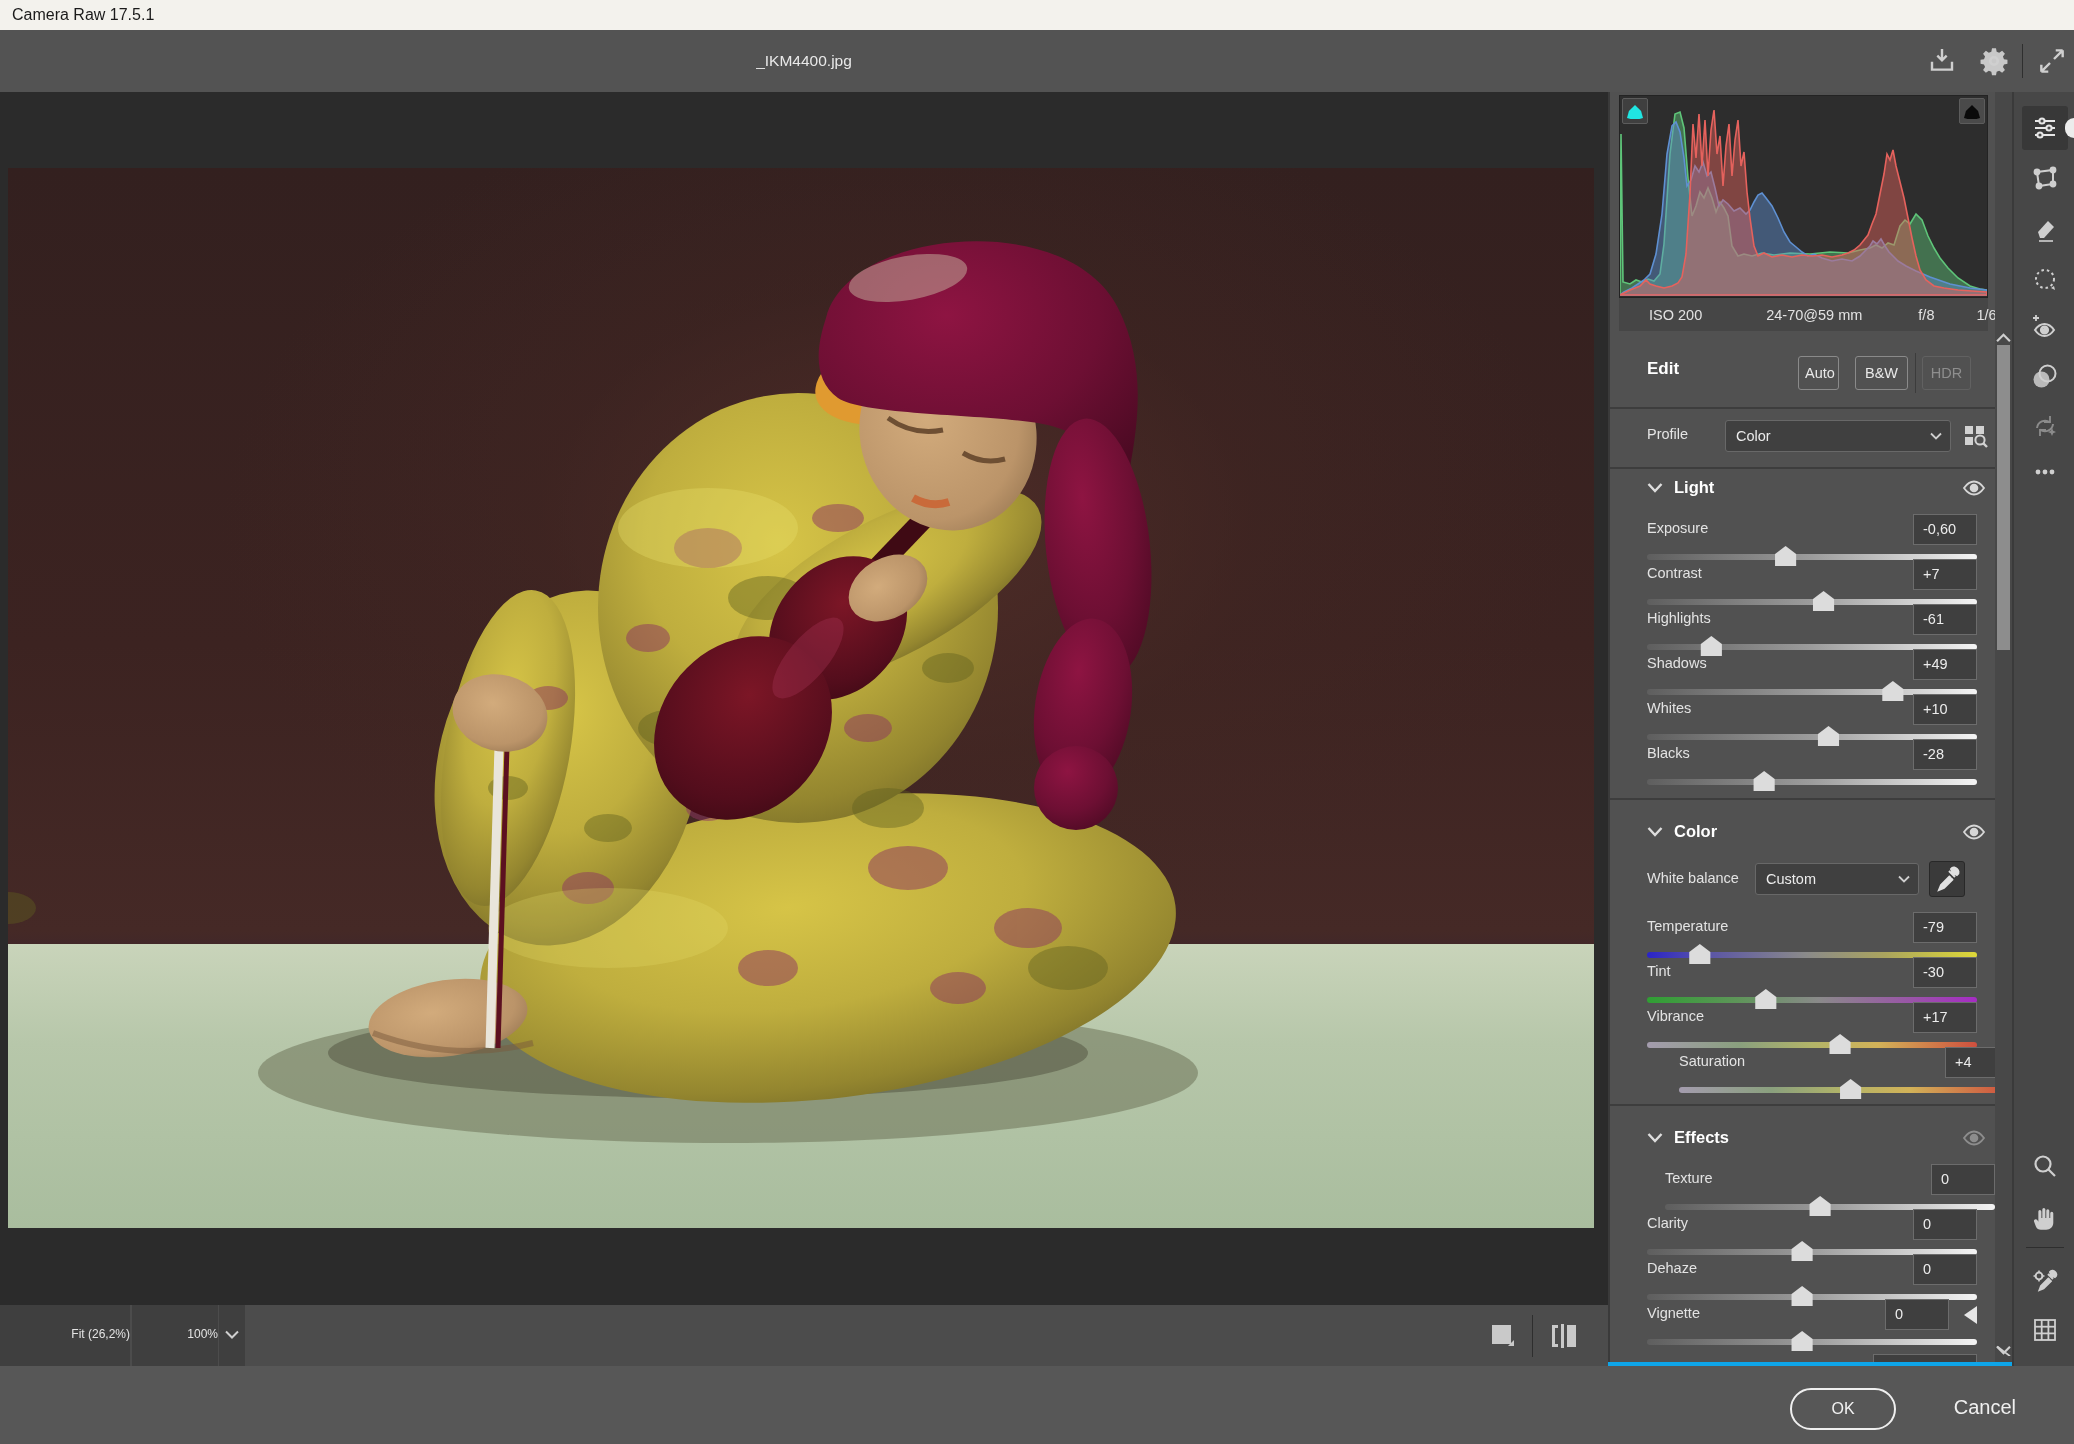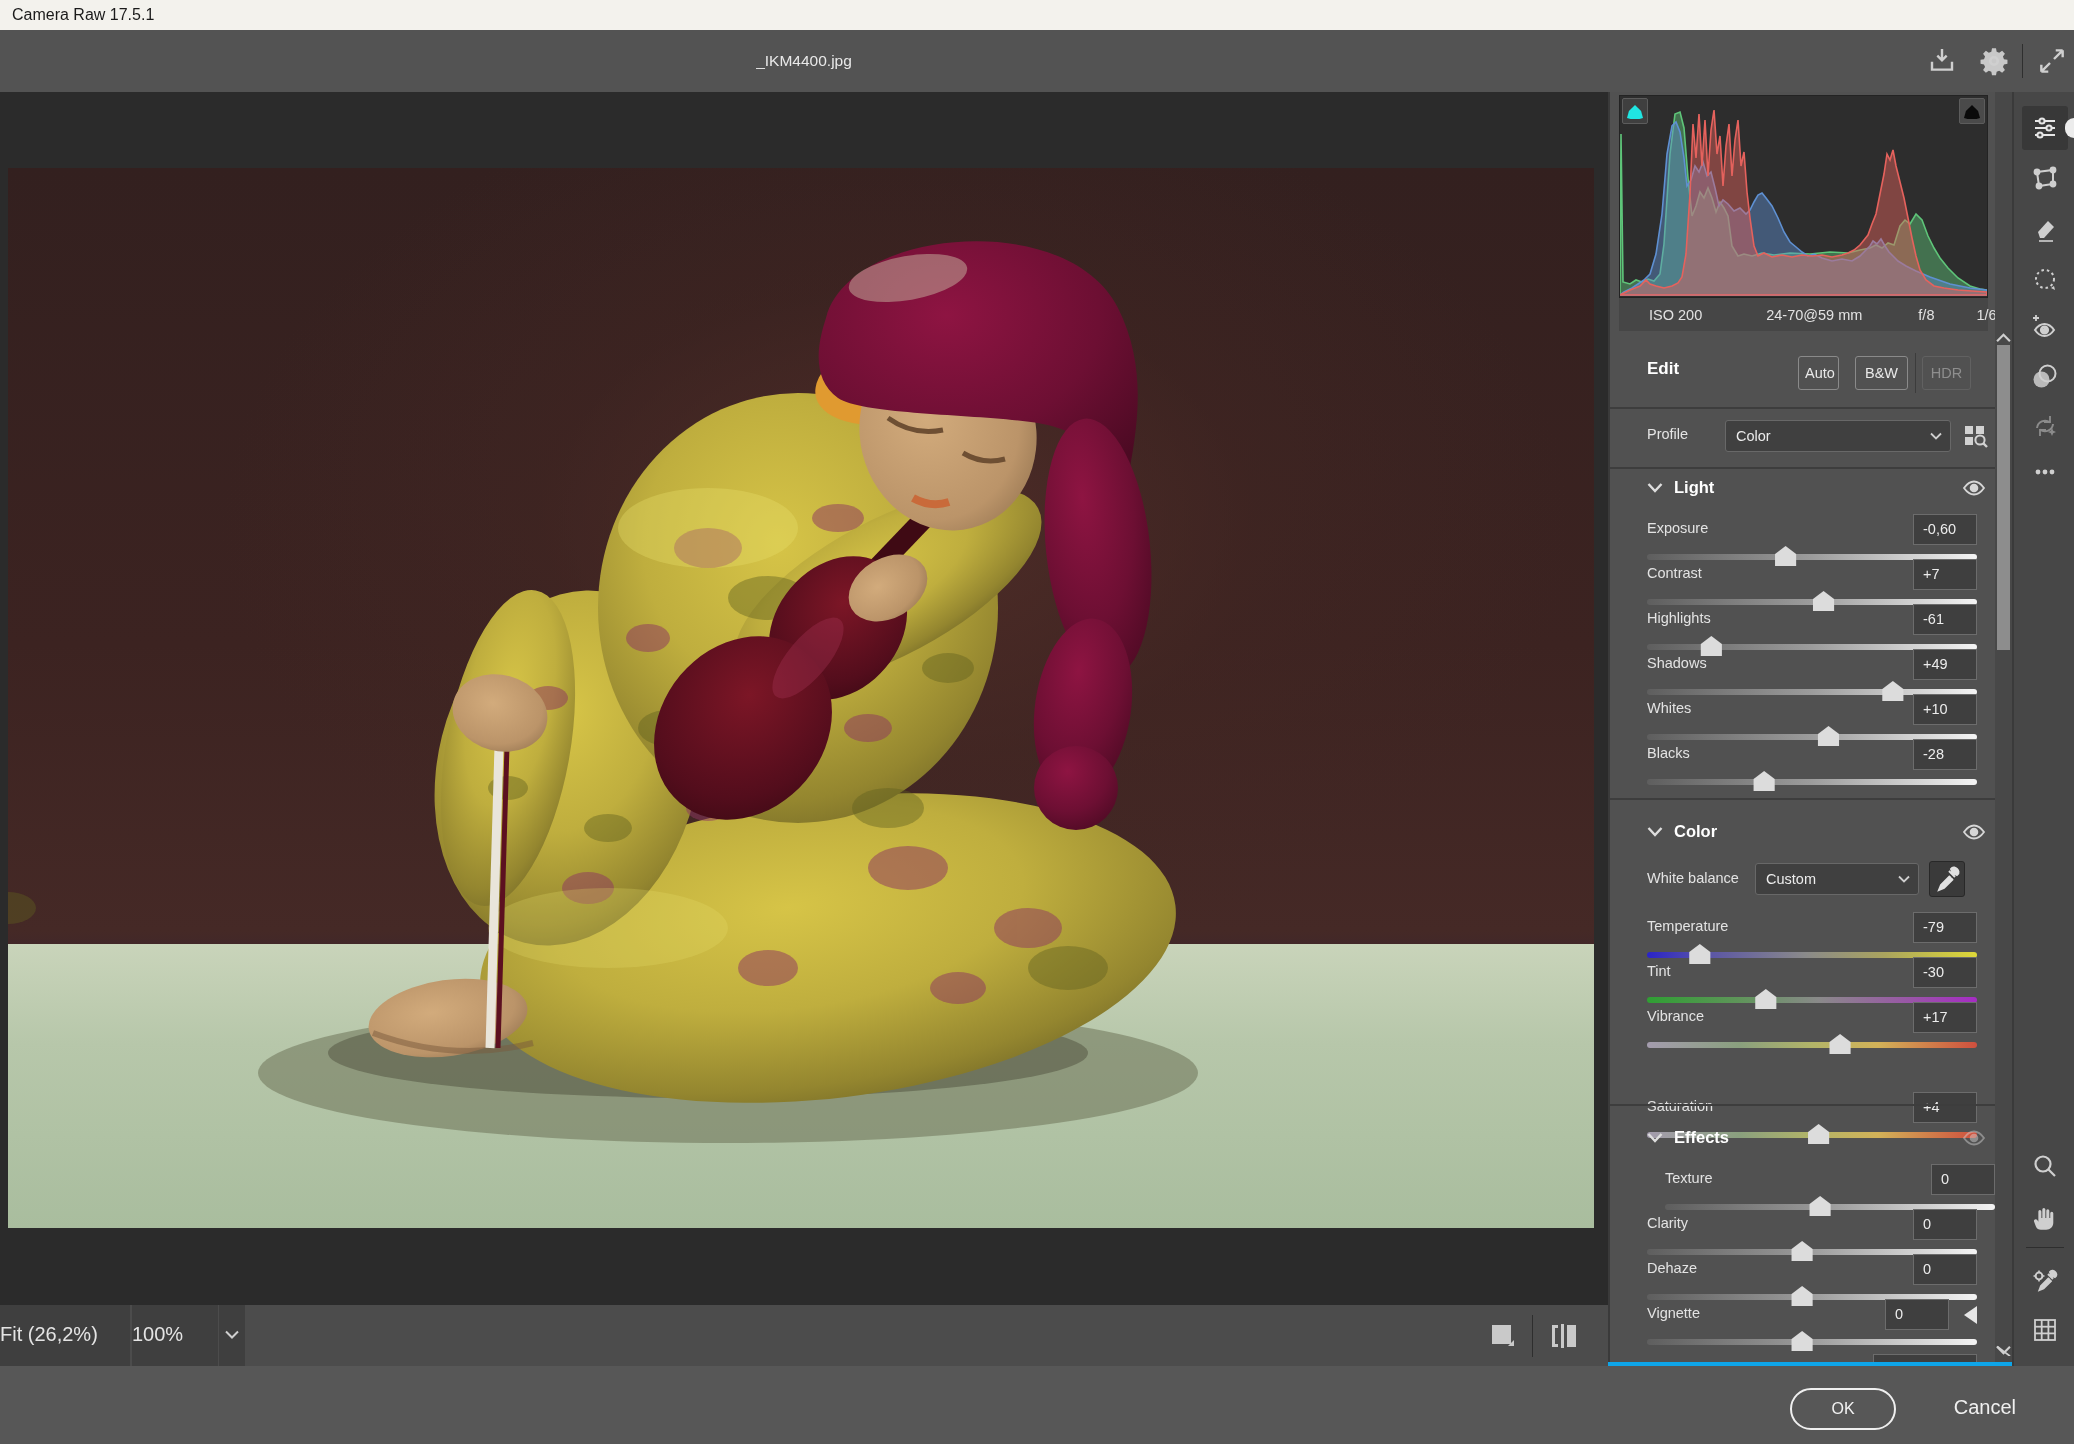--- a/index.html
+++ b/index.html
@@ -21,22 +21,22 @@
   #canvas{position:absolute;left:0;top:92px;width:1608px;height:1213px;background:#2b2b2b;}
   #photo{position:absolute;left:8px;top:76px;width:1586px;height:1060px;overflow:hidden;
     background:radial-gradient(ellipse 900px 600px at 56% 34%, #4f2d28 0%, #44272366 40%, #00000000 75%),
                linear-gradient(180deg,#33201f 0%, #3c2321 45%, #452926 72%, #40272a 74%);}
   #table-surface{position:absolute;left:0;bottom:0;width:100%;height:284px;
     background:linear-gradient(180deg,#c9d4ba 0%, #b7c7aa 35%, #a9bd9e 100%);}
   #figurine{position:absolute;left:0;top:0;width:100%;height:100%;}
 
   
   #zoombar{position:absolute;left:0;top:1305px;width:1608px;height:61px;background:#4c4c4c;}
-  .zcell{position:absolute;top:0;height:70px;background:#3f3f3f;color:#e4e4e4;font-size:20px;
-    text-align:left;line-height:58px;cursor:pointer;}
+  .zcell{position:absolute;top:0;height:70px;background:#3f3f3f;color:#e4e4e4;font-size:12px;
+    text-align:right;line-height:58px;cursor:pointer;}
   #zoom-fit{left:0;width:130px;border-bottom:3px solid #f5f5f5;}
   #zoom-100{left:132px;width:86px;}
   #zoom-dd{left:219px;width:26px;color:#cfcfcf;}
   .zicon{position:absolute;top:16px;color:#c9c9c9;cursor:pointer;}
 
   
   #footer{position:absolute;left:0;top:1366px;width:2074px;height:78px;background:#575757;}
   #ok-btn{position:absolute;right:178px;top:22px;width:106px;height:42px;border:2px solid #efefef;
     border-radius:22px;color:#f2f2f2;font-size:16px;text-align:center;line-height:38px;cursor:pointer;}
   #cancel-btn{position:absolute;right:58px;top:30px;color:#f0f0f0;font-size:20px;cursor:pointer;}
@@ -431,21 +431,21 @@
           <div class="sthumb" style="left: 36%;"></div>
         </div>
       </div>
       <div class="srow" style="top: 912px;">
         <span class="slabel">Vibrance</span>
         <div class="svalue">+17</div>
         <div class="strack t-vib">
           <div class="sthumb" style="left: 58.5%;"></div>
         </div>
       </div>
-      <div class="srow" style="top: 1002px;">
+      <div class="srow" style="top: 957px; margin-left: 32px;">
         <span class="slabel">Saturation</span>
         <div class="svalue">+4</div>
         <div class="strack t-vib">
           <div class="sthumb" style="left: 52%;"></div>
         </div>
       </div>
       <div></div>
     <div class="pdivider" style="top:1012px"></div>
 
     <div class="sec-header" style="top:1034px">

